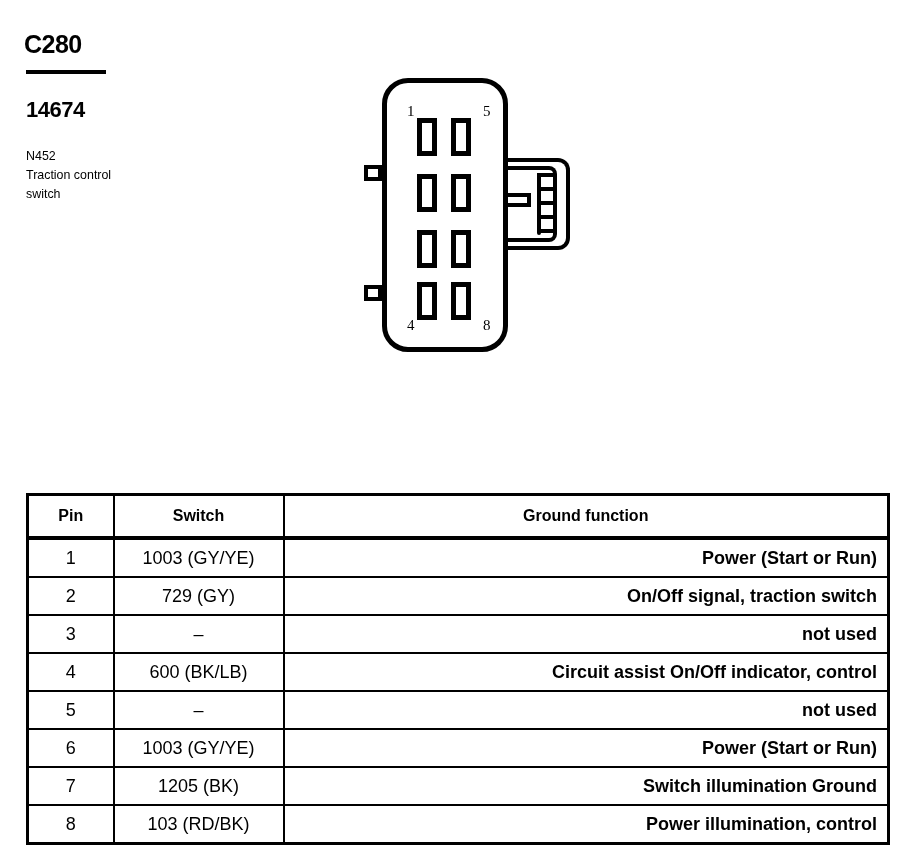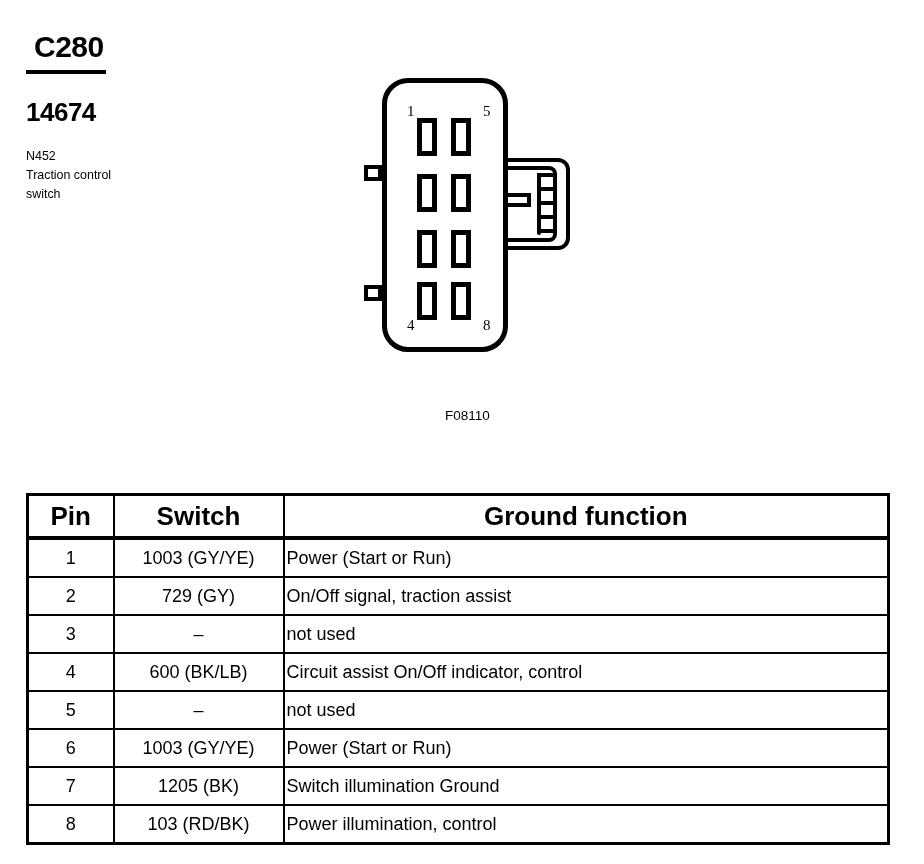--- a/index.html
+++ b/index.html
@@ -13,40 +13,40 @@
     height: 864px;
     position: relative;
     font-family: "Liberation Sans", sans-serif;
     color: #000000;
     overflow: hidden;
   }
 
   
   #connector-id {
     position: absolute;
-    left: 34px;
+    left: 24px;
     top: 32px;
-    font-size: 30px;
+    font-size: 25px;
     font-weight: bold;
     letter-spacing: -0.5px;
     line-height: 1;
   }
   #connector-id-underline {
     position: absolute;
     left: 26px;
     top: 70px;
     width: 80px;
     height: 4px;
     background: #000;
   }
   #connector-part-number {
     position: absolute;
     left: 26px;
     top: 99px;
-    font-size: 26px;
+    font-size: 22px;
     font-weight: bold;
     letter-spacing: -0.5px;
     line-height: 1;
     text-align: center;
   }
   #component-desc {
     position: absolute;
     left: 26px;
     top: 146px;
     font-size: 13.5px;
@@ -195,30 +195,31 @@
     font-size: 18px;
     padding: 0 10px;
     height: 36px;
     vertical-align: middle;
     background: #fff;
   }
   #pinout-table th {
     font-weight: bold;
     text-align: center;
     height: 40px;
-    font-size: 26px;
+    font-size: 16px;
     border-bottom-width: 4px;
   }
   #pinout-table td.cell-pin,
   #pinout-table td.cell-circuit {
     text-align: center;
   }
   #pinout-table td.cell-function {
-    text-align: left;
+    text-align: right;
     padding-left: 2px;
+    font-weight: bold;
   }
   #pinout-table tbody tr:first-child td { border-top-width: 3px; }
   #pinout-table thead th { border-top-width: 3px; }
   #pinout-table tr td:first-child,
   #pinout-table tr th:first-child { border-left-width: 3px; }
   #pinout-table tr td:last-child,
   #pinout-table tr th:last-child { border-right-width: 3px; }
   #pinout-table tbody tr:last-child td { border-bottom-width: 3px; }
 </style>
 </head>
@@ -259,21 +260,20 @@
 
   <div class="pin-slot" style="left:72px;  top:48px;"></div>
   <div class="pin-slot" style="left:106px; top:48px;"></div>
   <div class="pin-slot" style="left:72px;  top:104px;"></div>
   <div class="pin-slot" style="left:106px; top:104px;"></div>
   <div class="pin-slot" style="left:72px;  top:160px;"></div>
   <div class="pin-slot" style="left:106px; top:160px;"></div>
   <div class="pin-slot" style="left:72px;  top:212px;"></div>
   <div class="pin-slot" style="left:106px; top:212px;"></div>
 
-  <div id="figure-code">F08110</div>
 </div>
 
 <table id="pinout-table">
   <colgroup>
     <col class="c-pin">
       <col class="c-circuit">
       <col class="c-function">
   </colgroup>
   <thead>
     <tr>
@@ -284,21 +284,21 @@
   </thead>
   <tbody id="pinout-body">
       <tr>
         <td class="cell-pin">1</td>
         <td class="cell-circuit">1003 (GY/YE)</td>
         <td class="cell-function">Power (Start or Run)</td>
       </tr>
       <tr>
         <td class="cell-pin">2</td>
         <td class="cell-circuit">729 (GY)</td>
-        <td class="cell-function">On/Off signal, traction assist</td>
+        <td class="cell-function">On/Off signal, traction switch</td>
       </tr>
       <tr>
         <td class="cell-pin">3</td>
         <td class="cell-circuit">–</td>
         <td class="cell-function">not used</td>
       </tr>
       <tr>
         <td class="cell-pin">4</td>
         <td class="cell-circuit">600 (BK/LB)</td>
         <td class="cell-function">Circuit assist On/Off indicator, control</td>

